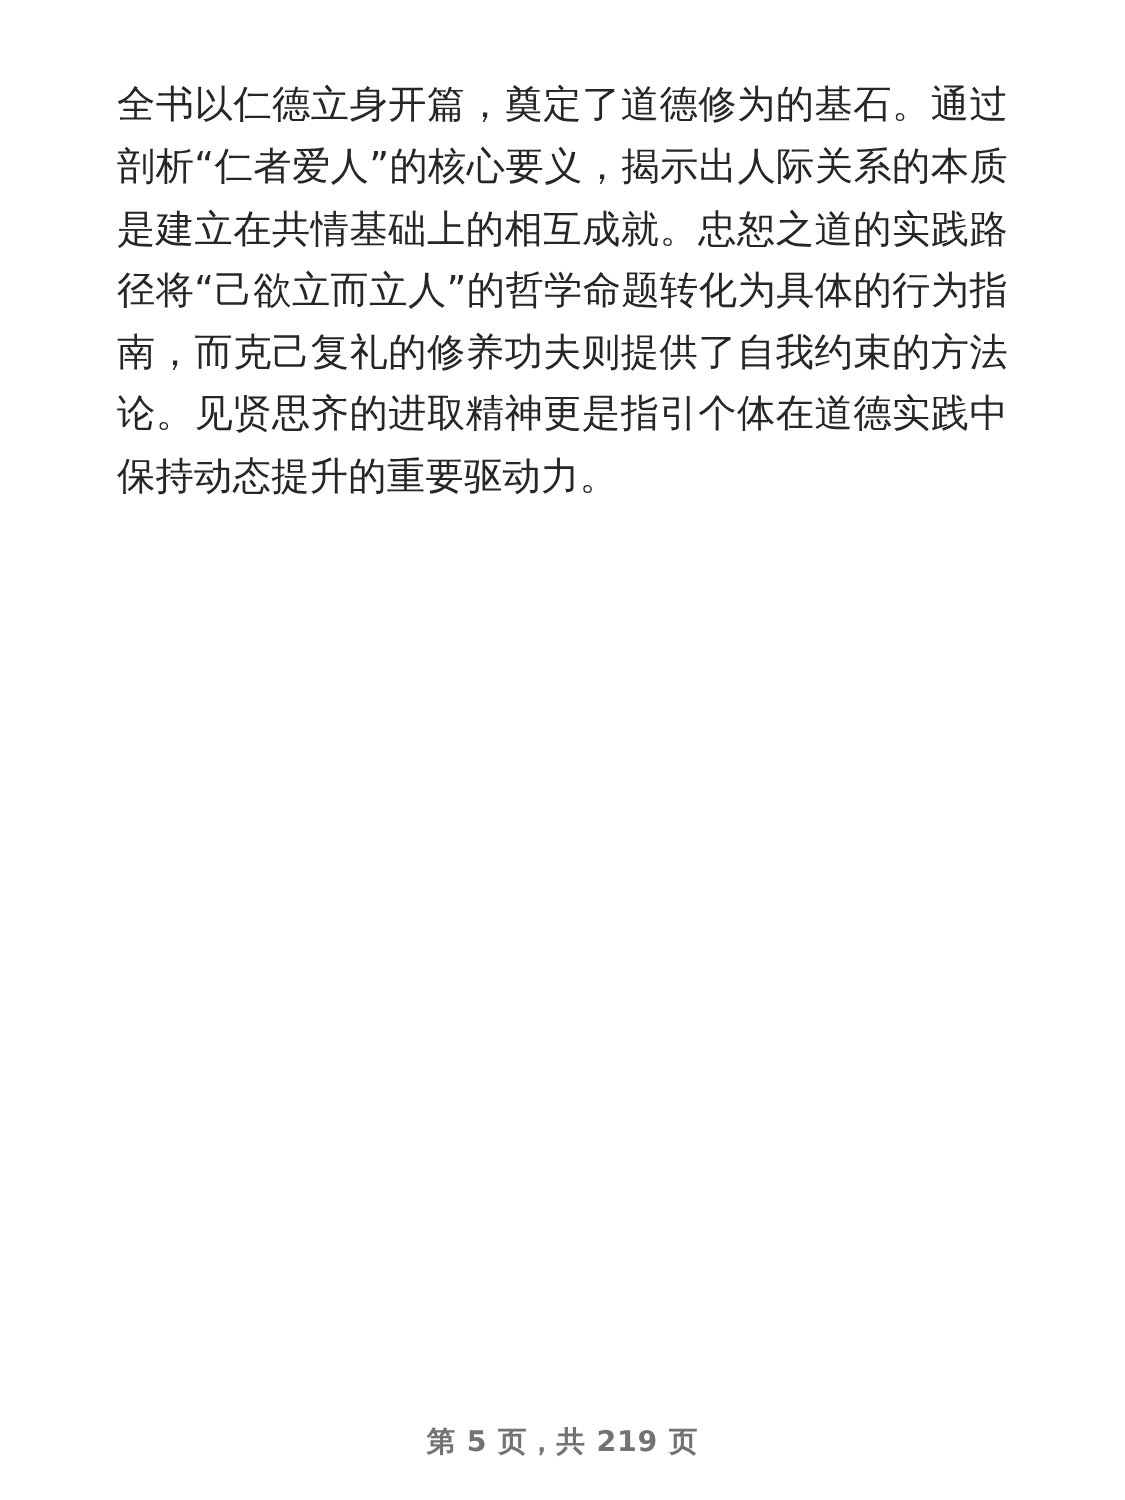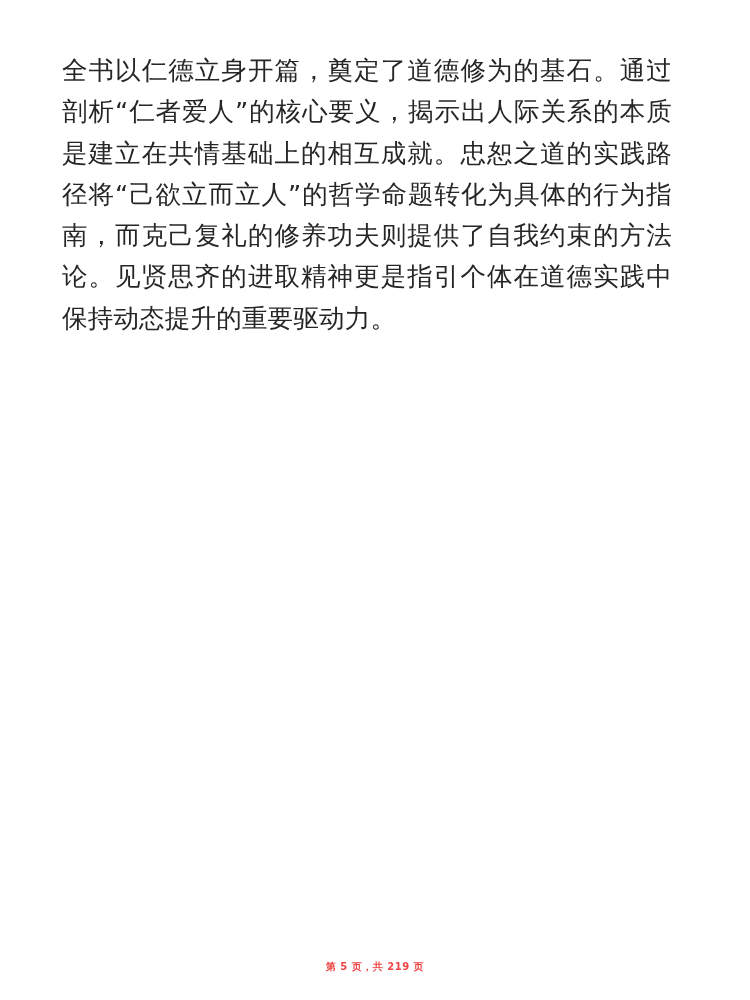--- a/index.html
+++ b/index.html
@@ -15,21 +15,21 @@
     color: #2b2b2b;
     overflow: hidden;
   }
   .page {
     position: absolute;
     left: 0;
     top: 0;
     width: 750px;
     height: 1000px;
     box-sizing: border-box;
-    padding: 50px 78px 0 62px;
+    padding: 50px 78px 0 78px;
   }
   .body-text {
     font-size: 25.5px;
     line-height: 1.62;
     letter-spacing: 0.2px;
     text-align: justify;
     text-justify: inter-character;
     color: #262626;
   }
   .para {
@@ -38,22 +38,22 @@
   }
   .para:last-of-type {
     margin-bottom: 0;
   }
   .footer {
     position: absolute;
     left: 0;
     bottom: 26px;
     width: 750px;
     text-align: center;
-    font-size: 10px;
-    color: #ef4444;
+    font-size: 19px;
+    color: #737373;
     font-weight: bold;
     letter-spacing: 0.5px;
   }
 </style>
 </head>
 <body>
 
 <div class="page">
   <div class="body-text">
     <p class="para">全书以仁德立身开篇，奠定了道德修为的基石。通过剖析“仁者爱人”的核心要义，揭示出人际关系的本质是建立在共情基础上的相互成就。忠恕之道的实践路径将“己欲立而立人”的哲学命题转化为具体的行为指南，而克己复礼的修养功夫则提供了自我约束的方法论。见贤思齐的进取精神更是指引个体在道德实践中保持动态提升的重要驱动力。</p>

